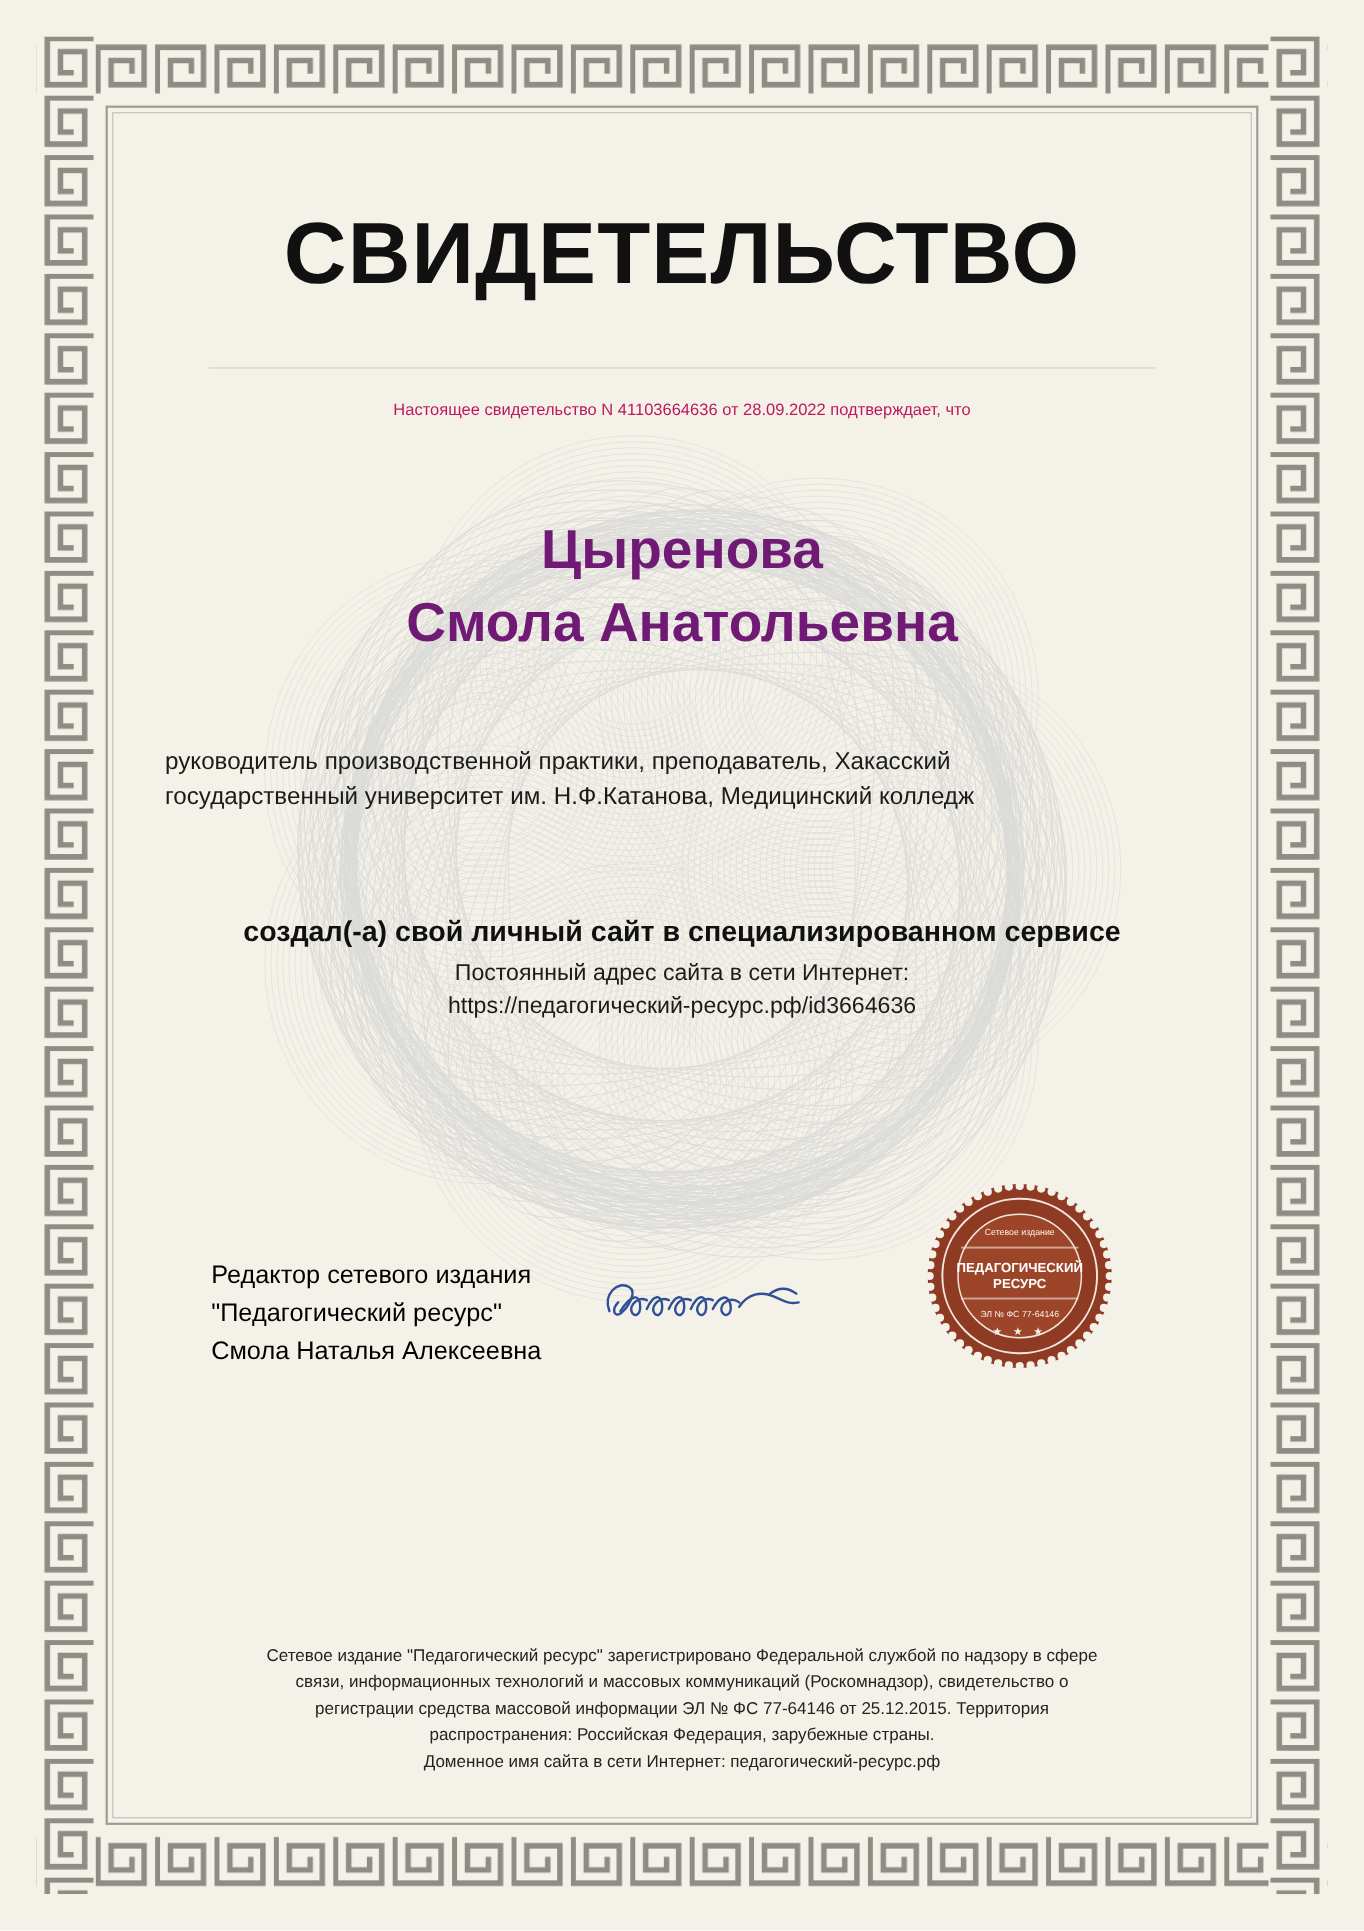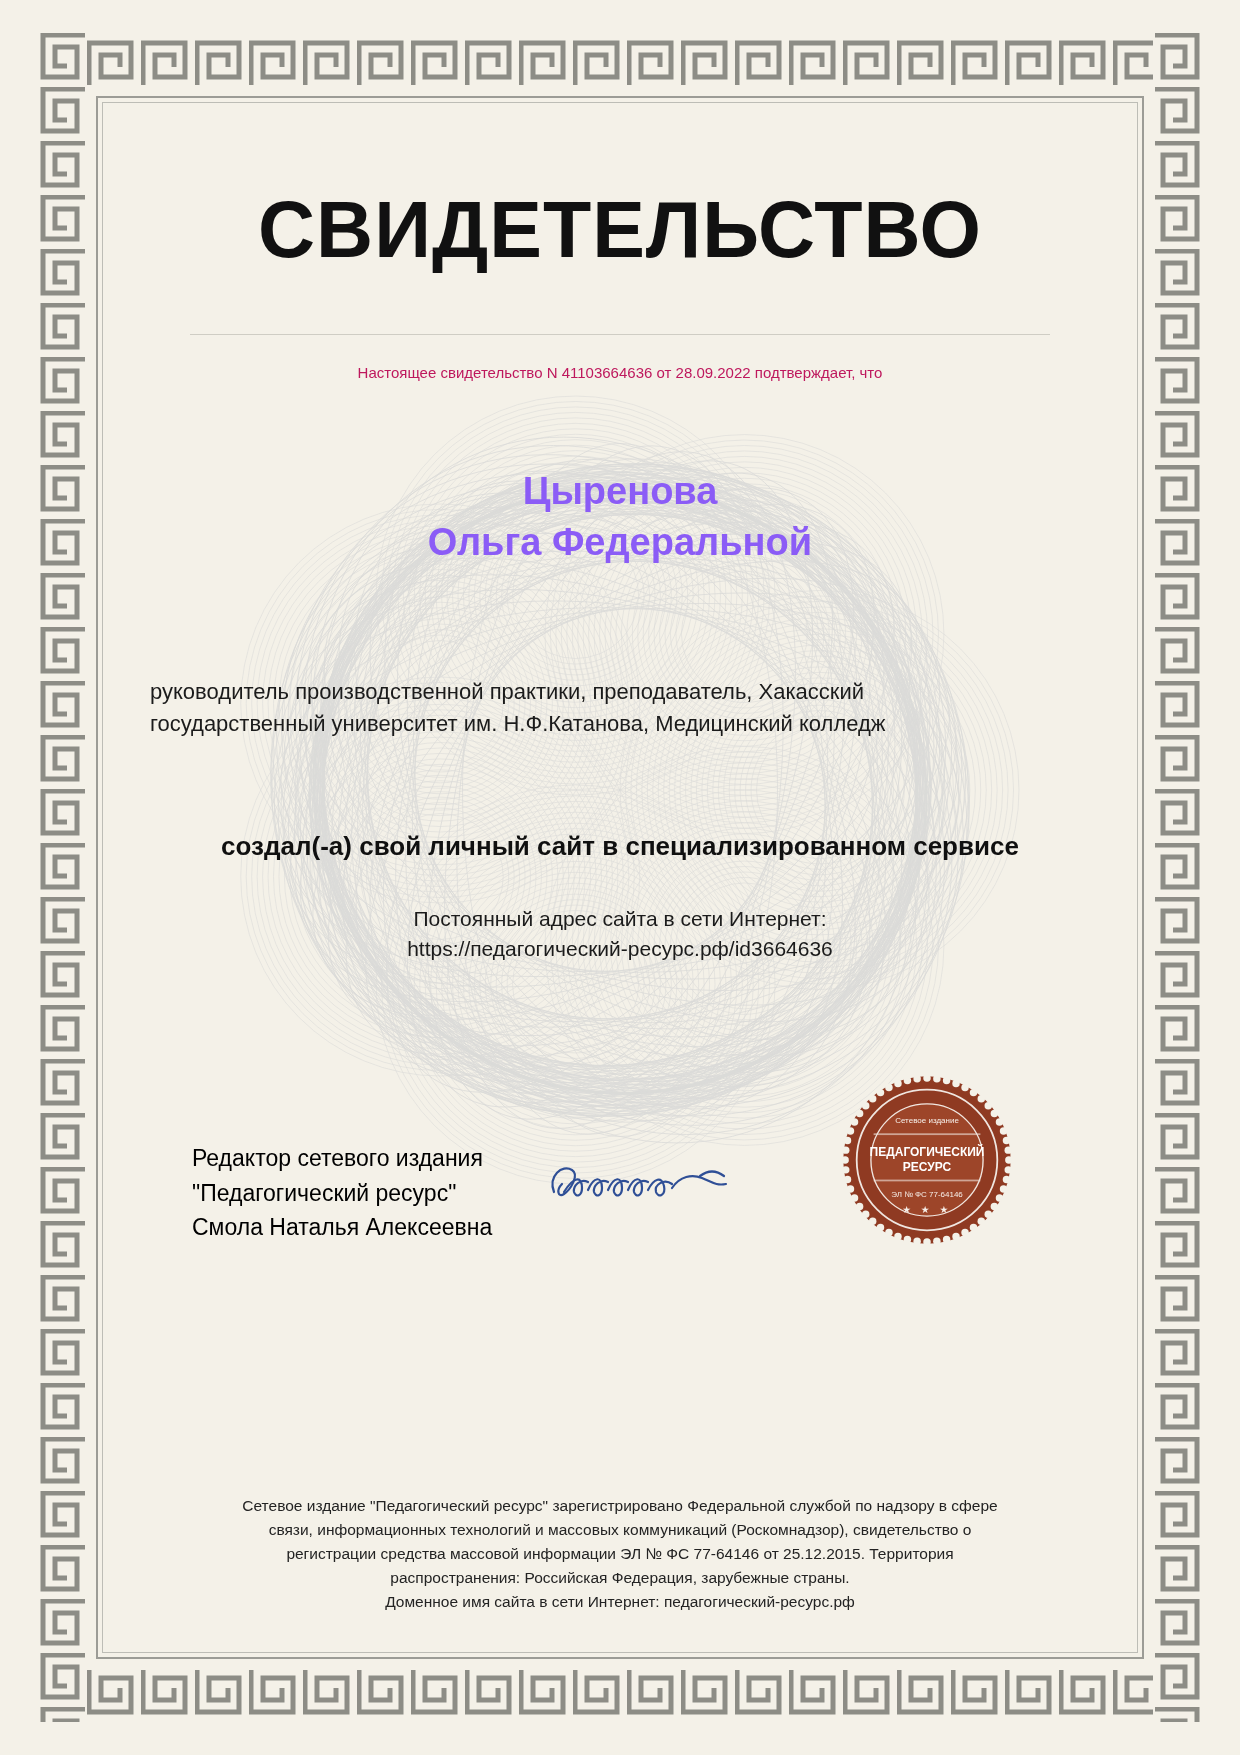--- a/index.html
+++ b/index.html
@@ -117,24 +117,24 @@
     text-align: center;
     font-size: 15px;
     color: #be185d;
   }
 
   .recipient {
     position: absolute;
     top: 450px;
     width: 100%;
     text-align: center;
-    font-size: 38px;
+    font-size: 50px;
     font-weight: bold;
     line-height: 1.34;
-    color: #8b5cf6;
+    color: #701a75;
   }
 
   .position {
     position: absolute;
     top: 660px;
     left: 150px;
     width: 940px;
     font-size: 22px;
     line-height: 1.45;
     color: #1b1b1b;
@@ -147,21 +147,21 @@
     width: 940px;
     text-align: center;
     font-size: 26px;
     font-weight: bold;
     line-height: 1.45;
     color: #101010;
   }
 
   .url-block {
     position: absolute;
-    top: 888px;
+    top: 854px;
     left: 150px;
     width: 940px;
     text-align: center;
     font-size: 21px;
     line-height: 1.45;
     color: #1b1b1b;
   }
 
   .editor-block {
     position: absolute;
@@ -558,21 +558,21 @@
 
   <div class="content">
 
     <div class="title">СВИДЕТЕЛЬСТВО</div>
     <div class="title-rule"></div>
 
     <div class="preamble">Настоящее свидетельство N 41103664636 от 28.09.2022 подтверждает, что</div>
 
     <div class="recipient">
       <div>Цыренова</div>
-      <div>Ольга Федеральной</div>
+      <div>Смола Анатольевна</div>
     </div>
 
     <div class="position">
       <div>руководитель производственной практики, преподаватель, Хакасский</div>
       <div>государственный университет им. Н.Ф.Катанова, Медицинский колледж</div>
     </div>
 
     <div class="statement">
       <div>создал(-а) свой личный сайт в специализированном сервисе</div>
     </div>

